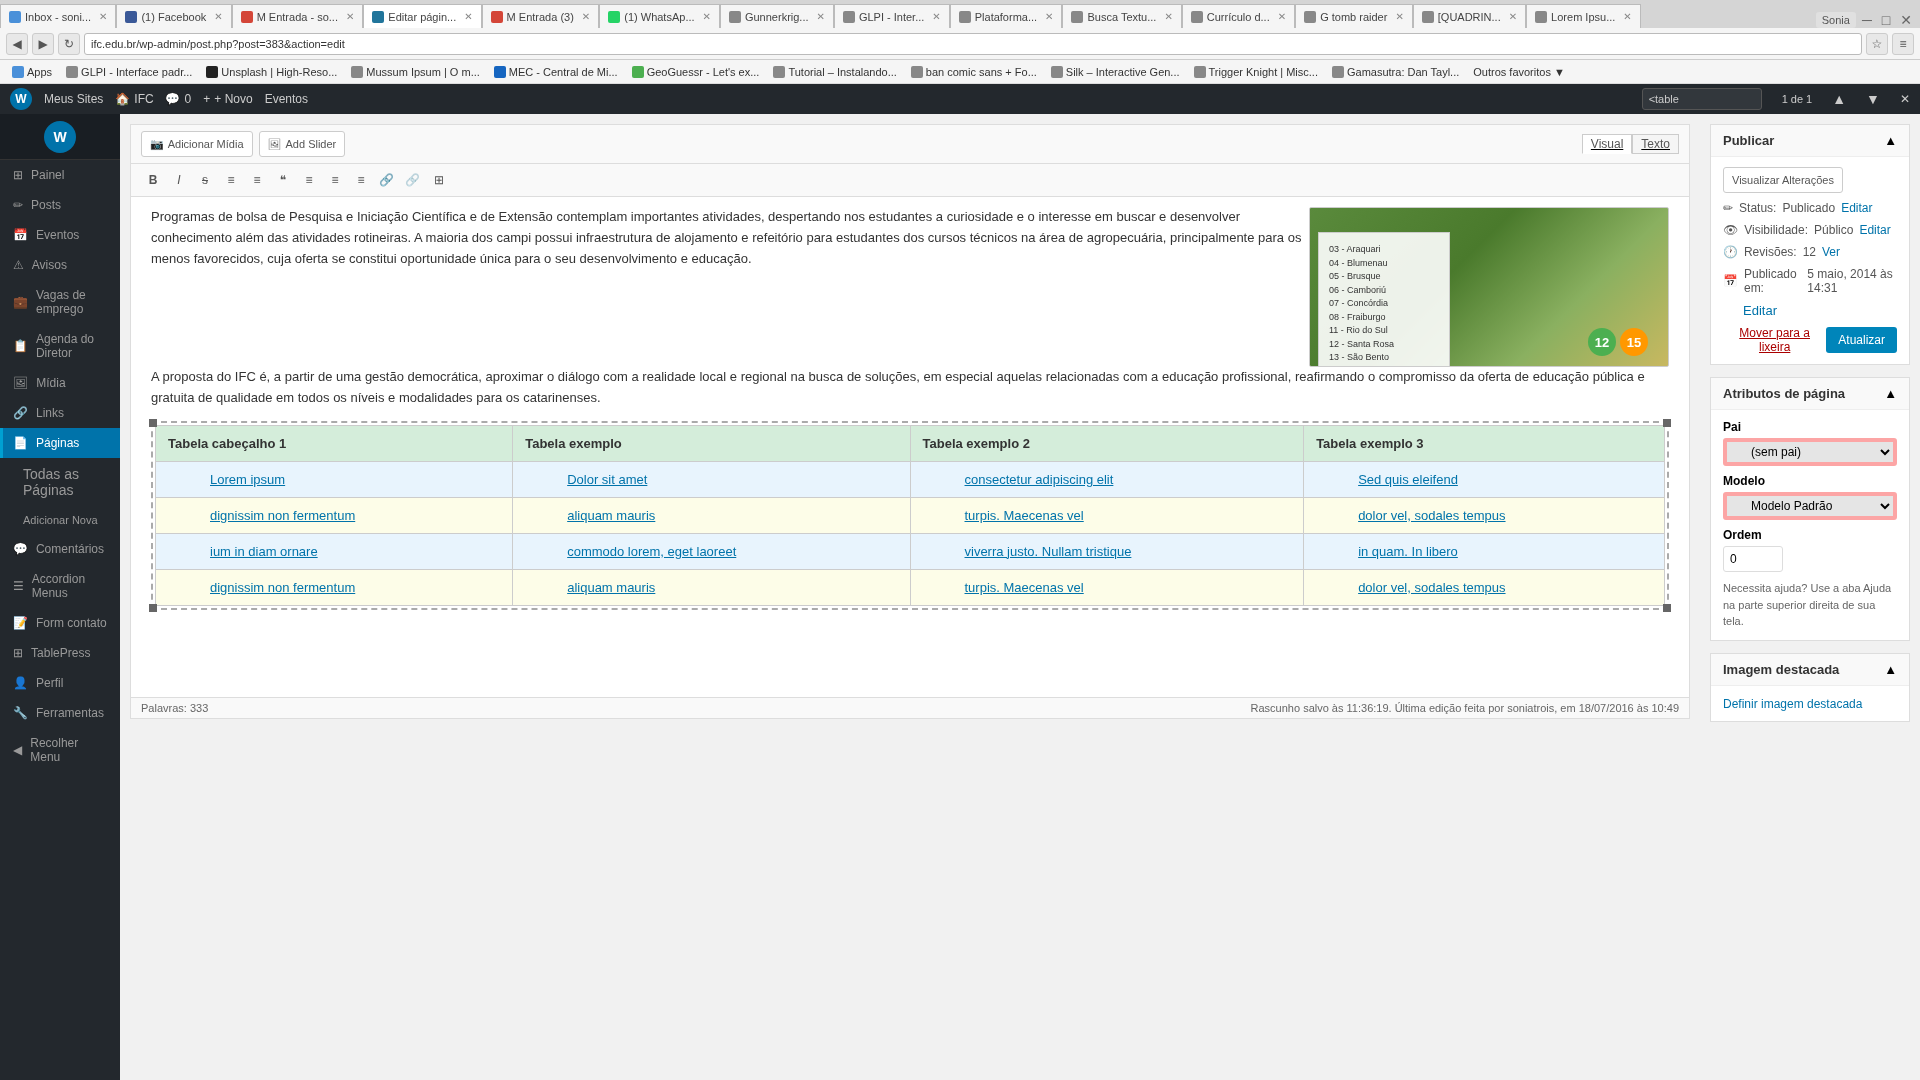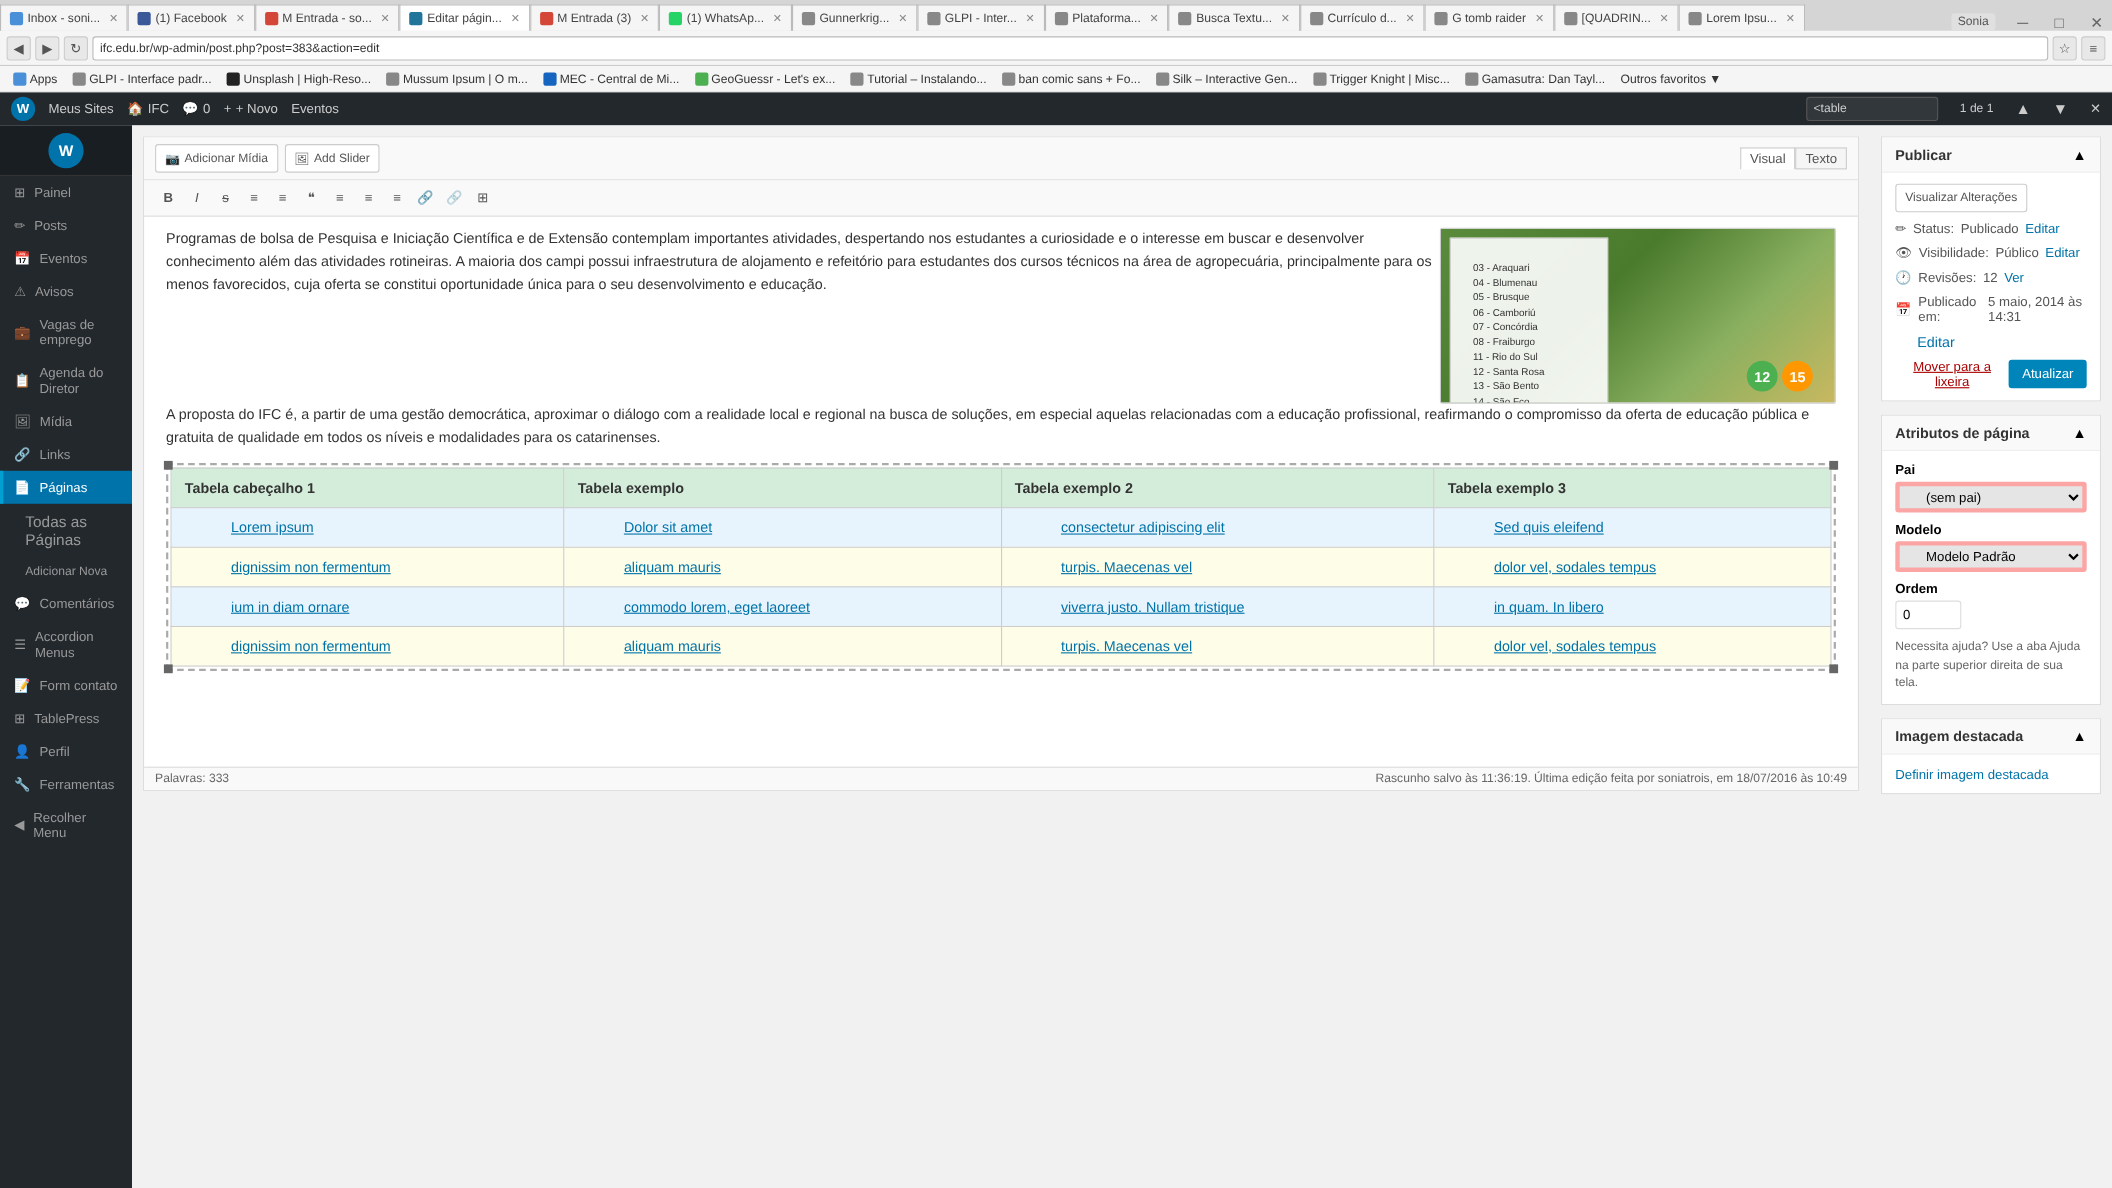--- a/index.html
+++ b/index.html
@@ -36,31 +36,31 @@
 
     
     .wp-main { flex: 1; background: #f1f1f1; overflow-y: auto; }
 
     
     .editor-wrap { margin: 10px; background: #fff; border: 1px solid #ddd; }
     .editor-toolbar { display: flex; align-items: center; padding: 6px 10px; gap: 6px; border-bottom: 1px solid #ddd; background: #f9f9f9; }
     .toolbar-btn { height: 26px; padding: 0 8px; border: 1px solid #ccc; background: #fff; border-radius: 3px; font-size: 11px; cursor: pointer; display: flex; align-items: center; gap: 4px; color: #555; }
     .format-toolbar { display: flex; align-items: center; padding: 4px 10px; border-bottom: 1px solid #ddd; background: #f9f9f9; gap: 2px; }
     .fmt-btn { width: 24px; height: 24px; border: 1px solid transparent; background: transparent; border-radius: 2px; cursor: pointer; display: flex; align-items: center; justify-content: center; font-size: 12px; color: #555; }
-    .view-tabs { margin-left: auto; display: flex; }
+    .view-tabs { margin-left: auto; display: flex; text-decoration: underline; }
     .view-tab { padding: 2px 8px; font-size: 12px; cursor: pointer; border: 1px solid #ccc; background: #f5f5f5; color: #555; }
     .view-tab.active { background: #fff; border-bottom-color: #fff; }
 
     
     .editor-content { padding: 10px 20px; min-height: 500px; }
     .intro-text { font-size: 13px; line-height: 1.6; color: #333; margin-bottom: 12px; }
     .intro-with-image { display: flex; margin-bottom: 0; }
     .intro-text-block { flex: 1; font-size: 13px; line-height: 1.6; color: #333; }
     .intro-image { width: 360px; height: 160px; background: linear-gradient(135deg, #5a8a3c 0%, #4a7a2c 40%, #8ab060 70%, #c8b860 100%); border: 1px solid #ccc; border-radius: 2px; position: relative; overflow: hidden; flex-shrink: 0; }
-    .map-overlay { position: absolute; top: 8px; left: 8px; width: 144px; background: rgba(255,255,255,0.9); border: 1px solid #ccc; padding: 20px; font-size: 9px; line-height: 1.5; color: #333; }
+    .map-overlay { position: absolute; top: 24px; left: 8px; width: 132px; background: rgba(255,255,255,0.9); border: 1px solid #ccc; padding: 10px; font-size: 9px; line-height: 1.5; color: #333; }
     .badge-numbers { position: absolute; bottom: 10px; right: 20px; display: flex; gap: 4px; }
     .badge { width: 28px; height: 28px; border-radius: 50%; display: flex; align-items: center; justify-content: center; color: white; font-weight: bold; font-size: 13px; }
     .badge-green { background: #4caf50; }
     .badge-orange { background: #ff9800; }
 
     
     .table-selection { border: 2px dashed #aaa; padding: 2px; margin-top: 8px; position: relative; }
     .selection-handle { width: 8px; height: 8px; background: #666; position: absolute; }
     .selection-handle.tl { top: -4px; left: -4px; }
     .selection-handle.tr { top: -4px; right: -4px; }
@@ -163,21 +163,21 @@
     <div class="tab">
       <div class="tab-icon" style="background:#888"></div>
       <span>[QUADRIN...</span>
       <span class="tab-close">✕</span>
     </div>
     <div class="tab">
       <div class="tab-icon" style="background:#888"></div>
       <span>Lorem Ipsu...</span>
       <span class="tab-close">✕</span>
     </div>
-    <div style="display:flex;align-items:center;padding:0 4px;gap:16px;margin-left:auto;justify-content:space-between;">
+    <div style="display:flex;align-items:center;padding:0 4px;gap:2px;margin-left:auto;justify-content:space-between;">
       <span style="color:#555;font-size:11px;background:#e0e0e0;padding:2px 6px;border-radius:3px;">Sonia</span>
       <span style="cursor:pointer;padding:0 4px;font-size:14px;color:#666;">─</span>
       <span style="cursor:pointer;padding:0 4px;font-size:14px;color:#666;">□</span>
       <span style="cursor:pointer;padding:0 4px;font-size:14px;color:#666;">✕</span>
     </div>
   </div>
 
   <div class="browser-toolbar">
     <button class="nav-btn">◀</button>
     <button class="nav-btn">▶</button>

